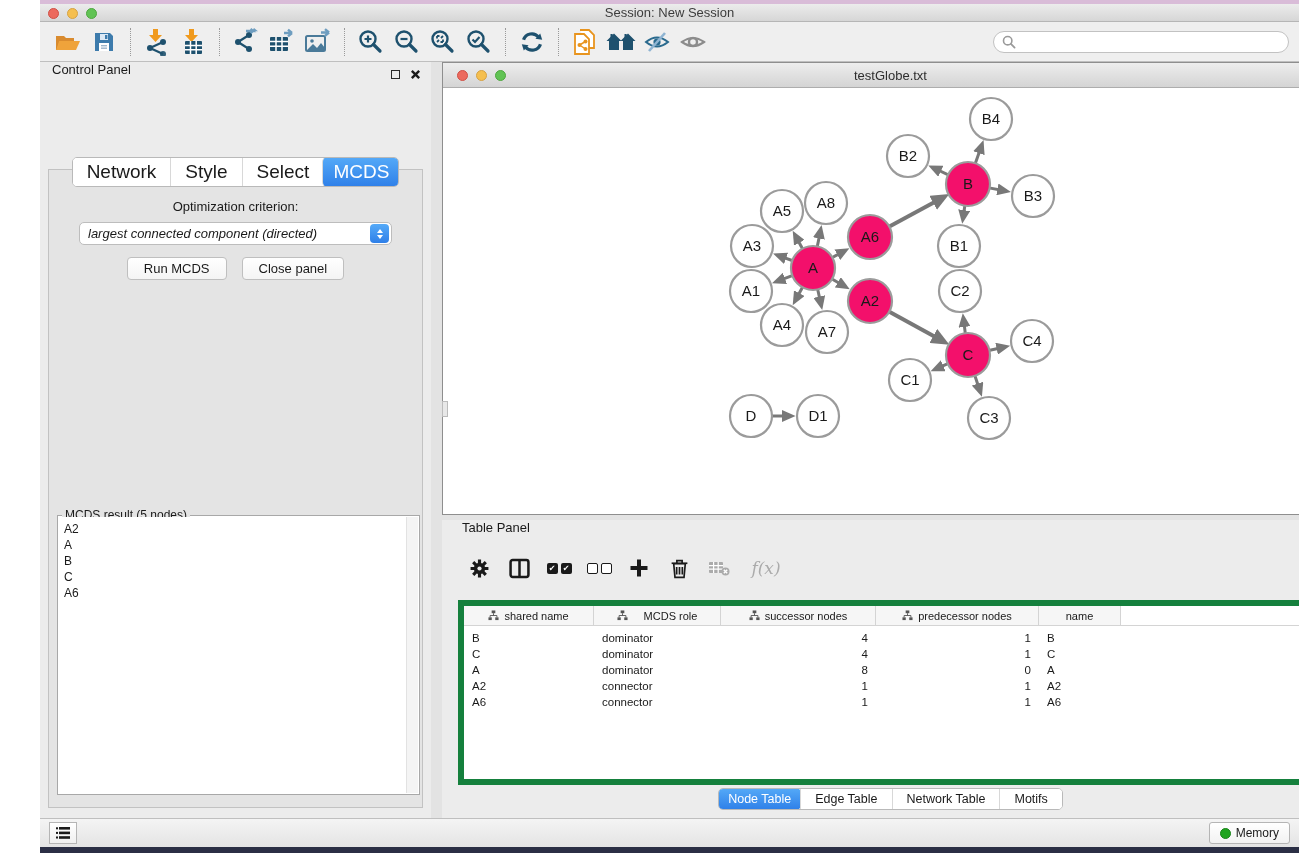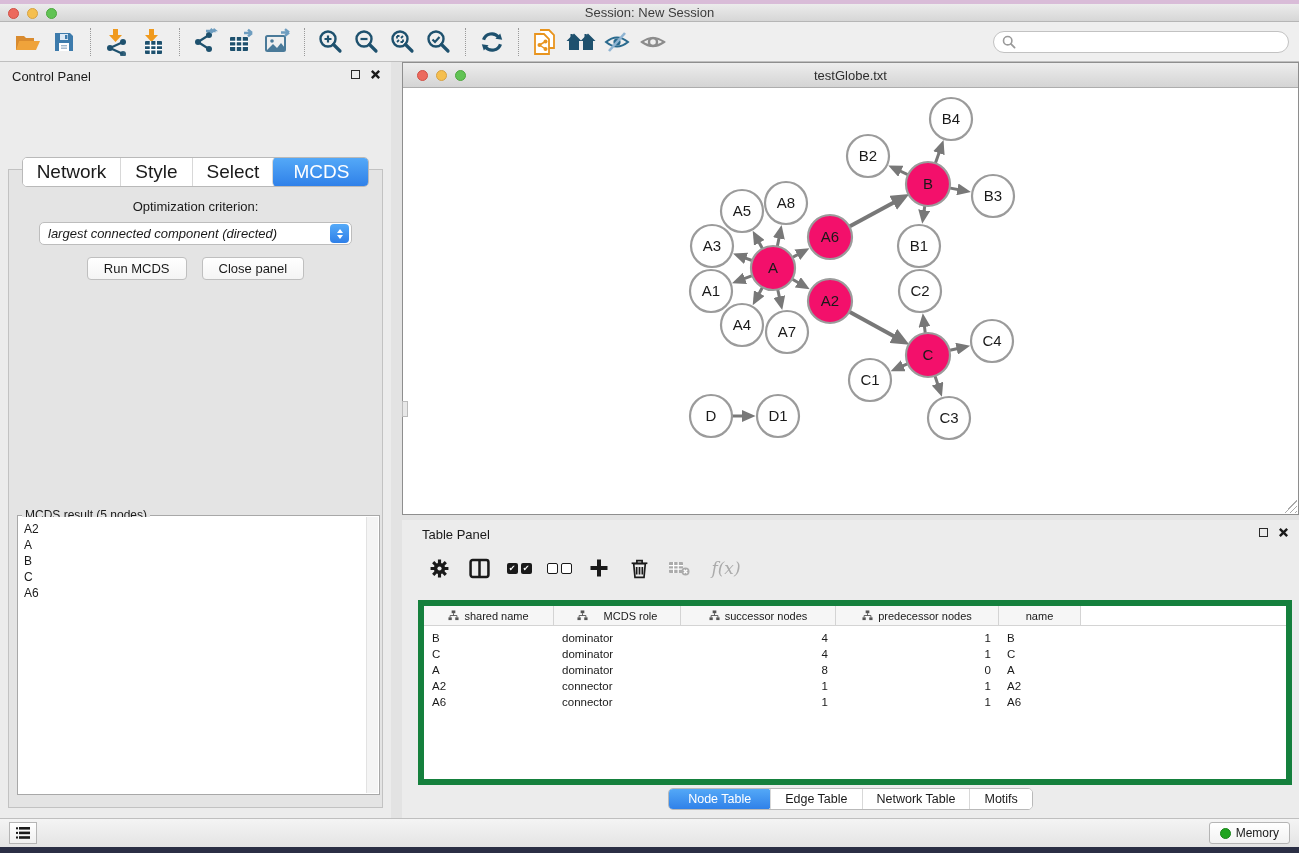--- a/index.html
+++ b/index.html
@@ -1,18 +1,18 @@
 <!DOCTYPE html>
 <html><head>
 <meta charset="utf-8">
 <style>
   * { margin:0; padding:0; box-sizing:border-box; }
   html,body { width:1299px; height:853px; overflow:hidden;
     font-family:"Liberation Sans","DejaVu Sans",sans-serif; }
-  .desktop { position:absolute; inset:0; background:#2B2F45; }
+  .desktop { position:absolute; inset:0; background:#2B2F45;margin-left:40px; }
   .desktop-top-strip { position:absolute; left:0; top:0; right:0; height:4px; background:#D9BCD8; }
 
   
   .app { position:absolute; left:0; top:4px; right:0; height:843px; background:#ECECEC; }
 
   .titlebar { position:relative; height:18px;
     background:linear-gradient(#ECECEC,#D6D6D6); border-bottom:1px solid #B6B6B6; }
   .traffic { position:absolute; top:4px; left:8px; display:flex; gap:8px; }
   .light { width:11px; height:11px; border-radius:50%; }
   .light.red { background:#EC6A5E; border:.5px solid #D05046; }
@@ -28,29 +28,29 @@
   .tb-spacer { flex:1; }
   .searchbox { width:296px; height:22px; background:#FFF; border:1px solid #C2C2C2; border-radius:11px;
     display:flex; align-items:center; padding:0 8px; gap:4px; }
   .searchbox input { border:none; outline:none; flex:1; font-size:12px; background:transparent; }
 
   
   .main { position:relative; height:756px; background:#E3E3E3; }
 
   
   .control-panel { position:absolute; left:0; top:0; width:391px; height:756px; background:#ECECEC; }
-  .panel-header { position:relative; height:28px; display:flex; align-items:center; padding:0 12px; }
+  .panel-header { position:relative; height:28px; display:flex; align-items:flex-start; padding:0 12px; }
   .panel-title { font-size:13px; color:#1A1A1A; }
   .panel-header-icons { position:absolute; right:10px; top:7px; display:flex; gap:10px; align-items:center; }
   .float-icon { width:9px; height:9px; border:1.5px solid #2A2A2A; display:inline-block; }
   .cp-tabs-row { position:absolute; left:0; right:0; top:95px; display:flex; justify-content:center; z-index:5; }
   .seg-tabs { display:flex; background:#FFF; border:1px solid #B9B9B9; border-radius:5px; overflow:hidden; }
   .seg-tab { font-size:19px; padding:3px 14px; color:#1A1A1A; border-left:1px solid #D8D8D8; background:#FFF; }
   .seg-tab:first-child { border-left:none; }
-  .seg-tab.active { background:linear-gradient(#55AAF8,#2E7FE8); color:#FFF; border-radius:5px; margin:-1px; padding:4px 20px; }
+  .seg-tab.active { background:linear-gradient(#55AAF8,#2E7FE8); color:#FFF; border-radius:5px; margin:-1px; padding:4px 10px; }
   .cp-body { position:absolute; left:8px; right:8px; top:107px; bottom:10px;
     background:#E4E4E4; border:1px solid #C2C2C2; }
   .opt-label { text-align:center; margin-top:29px; font-size:13px; color:#1A1A1A; }
   .dropdown { position:relative; margin:8px auto 0; width:313px; height:23px; background:#FFF;
     border:1px solid #BDBDBD; border-radius:5px; display:flex; align-items:center;font-style:italic; }
   .dropdown-value { flex:1; font-size:13px; padding-left:8px; color:#1A1A1A; white-space:nowrap; }
   .dropdown-stepper { width:19px; height:19px; margin-right:2px; border-radius:4px;
     background:linear-gradient(#55AAF8,#2E7FE8); display:flex; flex-direction:column;
     align-items:center; justify-content:center; gap:2px; }
   .chev-up { width:0; height:0; border-left:3.5px solid transparent; border-right:3.5px solid transparent; border-bottom:4.5px solid #FFF; }

